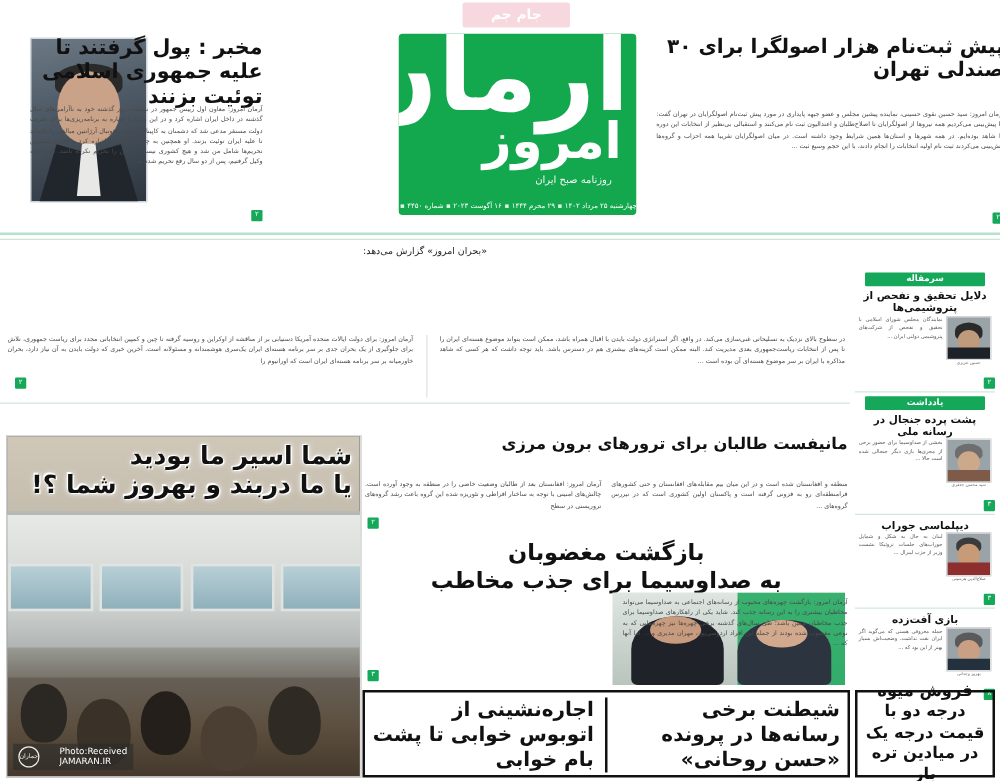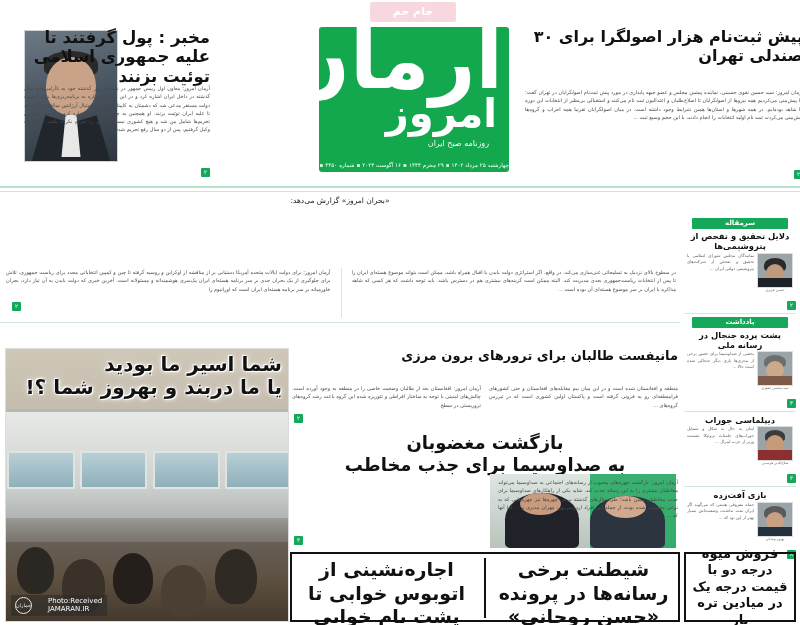--- a/index.html
+++ b/index.html
@@ -144,21 +144,21 @@
     position:absolute;left:198px;top:42px;width:186px;height:74px;overflow:hidden;
     background:linear-gradient(180deg,#dfe6e2,#b9c4bd);
   }
   .tv-green{position:absolute;right:0;top:0;width:46%;height:100%;background:#1ba85c;opacity:.85;}
   .tv-p{position:absolute;bottom:0;border-radius:48% 48% 8% 8%;}
   .txt-tv{position:absolute;right:0;top:46px;width:180px;}
 
   
   .bot-row{position:absolute;left:292px;top:556px;width:386px;height:64px;
     display:flex;flex-direction:row-reverse;}
-  .bot-cell{flex:1;padding:2px 6px 0;font-size:19px;text-align:center;line-height:1.24;}
+  .bot-cell{flex:1;padding:2px 6px 0;font-size:16px;line-height:1.24;}
   .bot-div{width:2px;background:#111;margin:2px 3px;}
   .bot-frame{position:absolute;left:290px;top:552px;width:390px;height:70px;
     border:2px solid #111;box-sizing:border-box;}
 
   
   .sidebar{position:absolute;left:684px;top:188px;width:112px;height:296px;margin-top:30px;}
   .sb-item{position:relative;margin-bottom:3px;}
   .sb-band{
     height:11px;background:#16a85a;color:#fff;font-size:7px;font-weight:bold;
     text-align:center;line-height:11px;letter-spacing:.2px;

